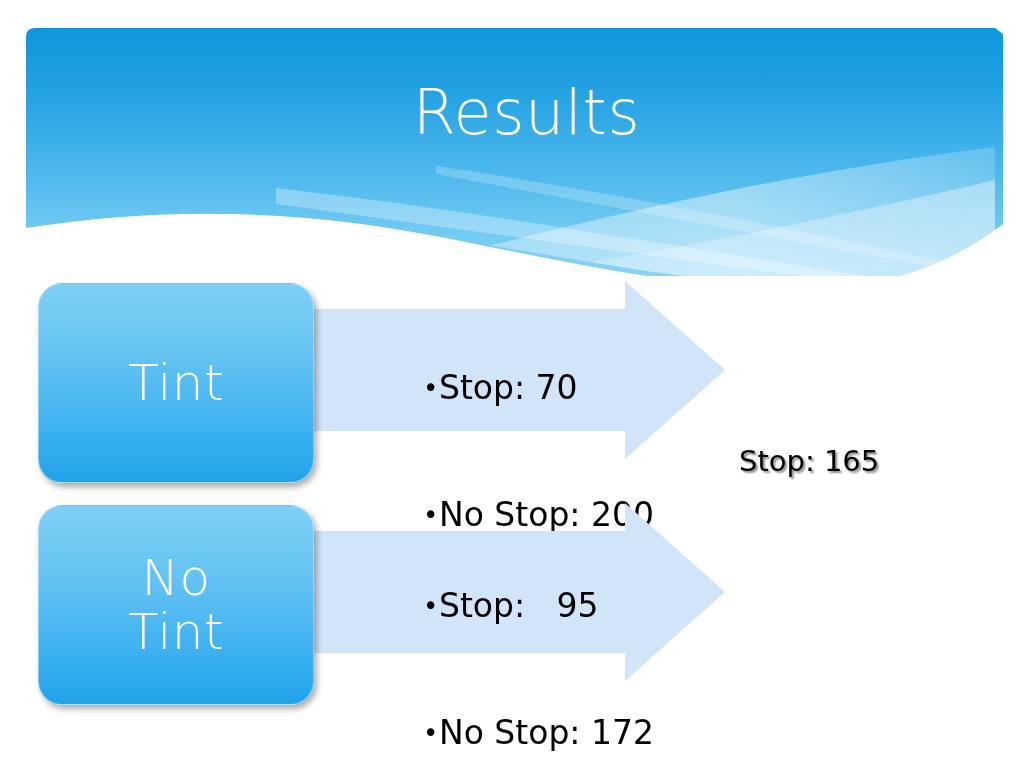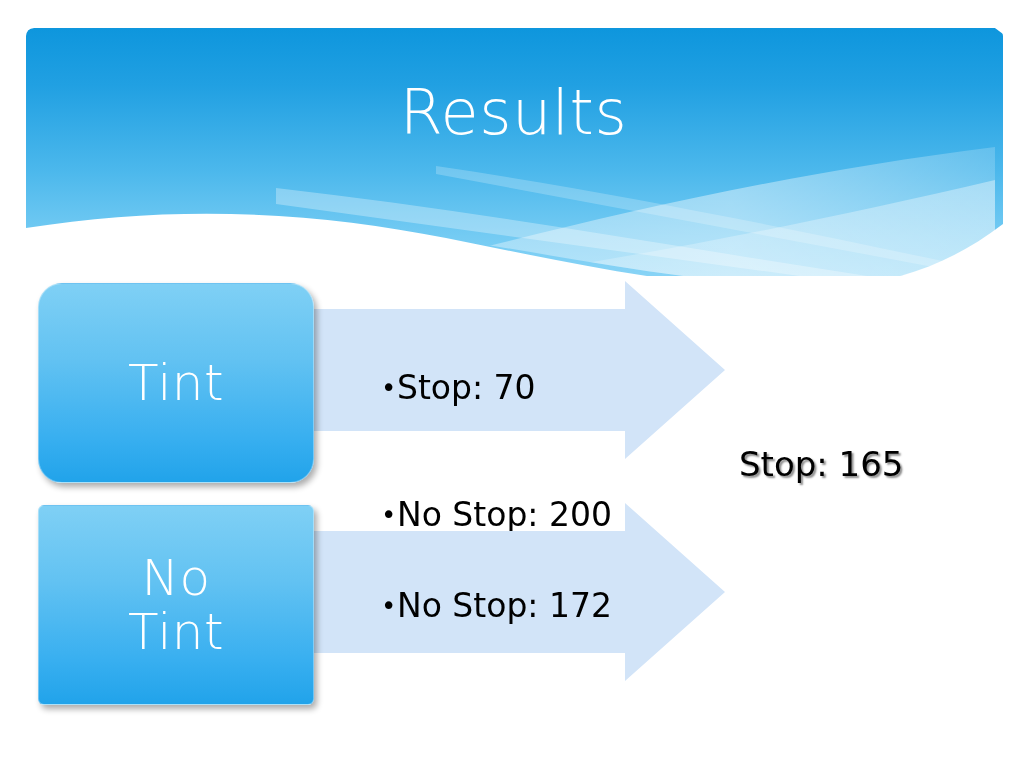--- a/index.html
+++ b/index.html
@@ -35,21 +35,21 @@
     overflow: hidden;
     border-radius: 8px 8px 0 0;
   }
   #header-banner svg {
     display: block;
     width: 977px;
     height: 248px;
   }
   #title-wrap {
     position: absolute;
-    left: 25px;
+    left: 38px;
     top: 28px;
     width: 977px;
     height: 170px;
     display: flex;
     align-items: center;
     justify-content: center;
     pointer-events: none;
   }
   #page-title {
     color: #ffffff;
@@ -72,20 +72,21 @@
     position: absolute;
     color: #000000;
     font-family: "DejaVu Sans", sans-serif;
     font-size: 33px;
     line-height: 1.28;
     white-space: nowrap;
   }
   .arrow-line {
     display: block;
     white-space: pre;
+    padding-left: 42px;
   }
   .bullet-dot {
     display: inline-block;
     width: 16px;
     font-size: 26px;
     line-height: 1;
     vertical-align: 2px;
   }
 
   
@@ -114,31 +115,30 @@
     left: 38px;
     top: 283px;
     width: 276px;
     height: 200px;
   }
   #box-no-tint {
     left: 38px;
     top: 505px;
     width: 276px;
     height: 200px;
-    border-radius: 6px;
   }
 
   
   #totals {
     position: absolute;
     left: 739px;
     top: 442px;
     color: #000000;
     font-family: "DejaVu Sans", sans-serif;
-    font-size: 34px;
+    font-size: 29px;
     line-height: 1.33;
     white-space: nowrap;
     text-shadow: 2px 2px 2px rgba(0,0,0,0.45);
   }
   #totals .totals-line { display: block; white-space: pre; }
 </style>
 </head>
 <body>
 
 <div id="slide">
@@ -204,20 +204,23 @@
     </span>
   </div>
 
   <div class="arrow-shape" style="left:236px; top:503px; width:500px; height:178px;">
     <svg width="500" height="178" viewBox="0 0 500 178">
       <polygon points="0,28 389,28 389,0 489,89 389,178 389,150 0,150" fill="#d2e4f8"></polygon>
     </svg>
   </div>
   <div class="arrow-text" style="left:318px; top:543px; width:300px;">
     <span class="arrow-line">
+      <span class="bullet-dot">•</span><span>Stop:   95</span>
+    </span>
+    <span class="arrow-line">
       <span class="bullet-dot">•</span><span>No Stop: 172</span>
     </span>
   </div>
 
   <div id="box-tint" class="blue-box">
     <span class="blue-box-label">Tint</span>
   </div>
 
   <div id="box-no-tint" class="blue-box">
     <span class="blue-box-label">

